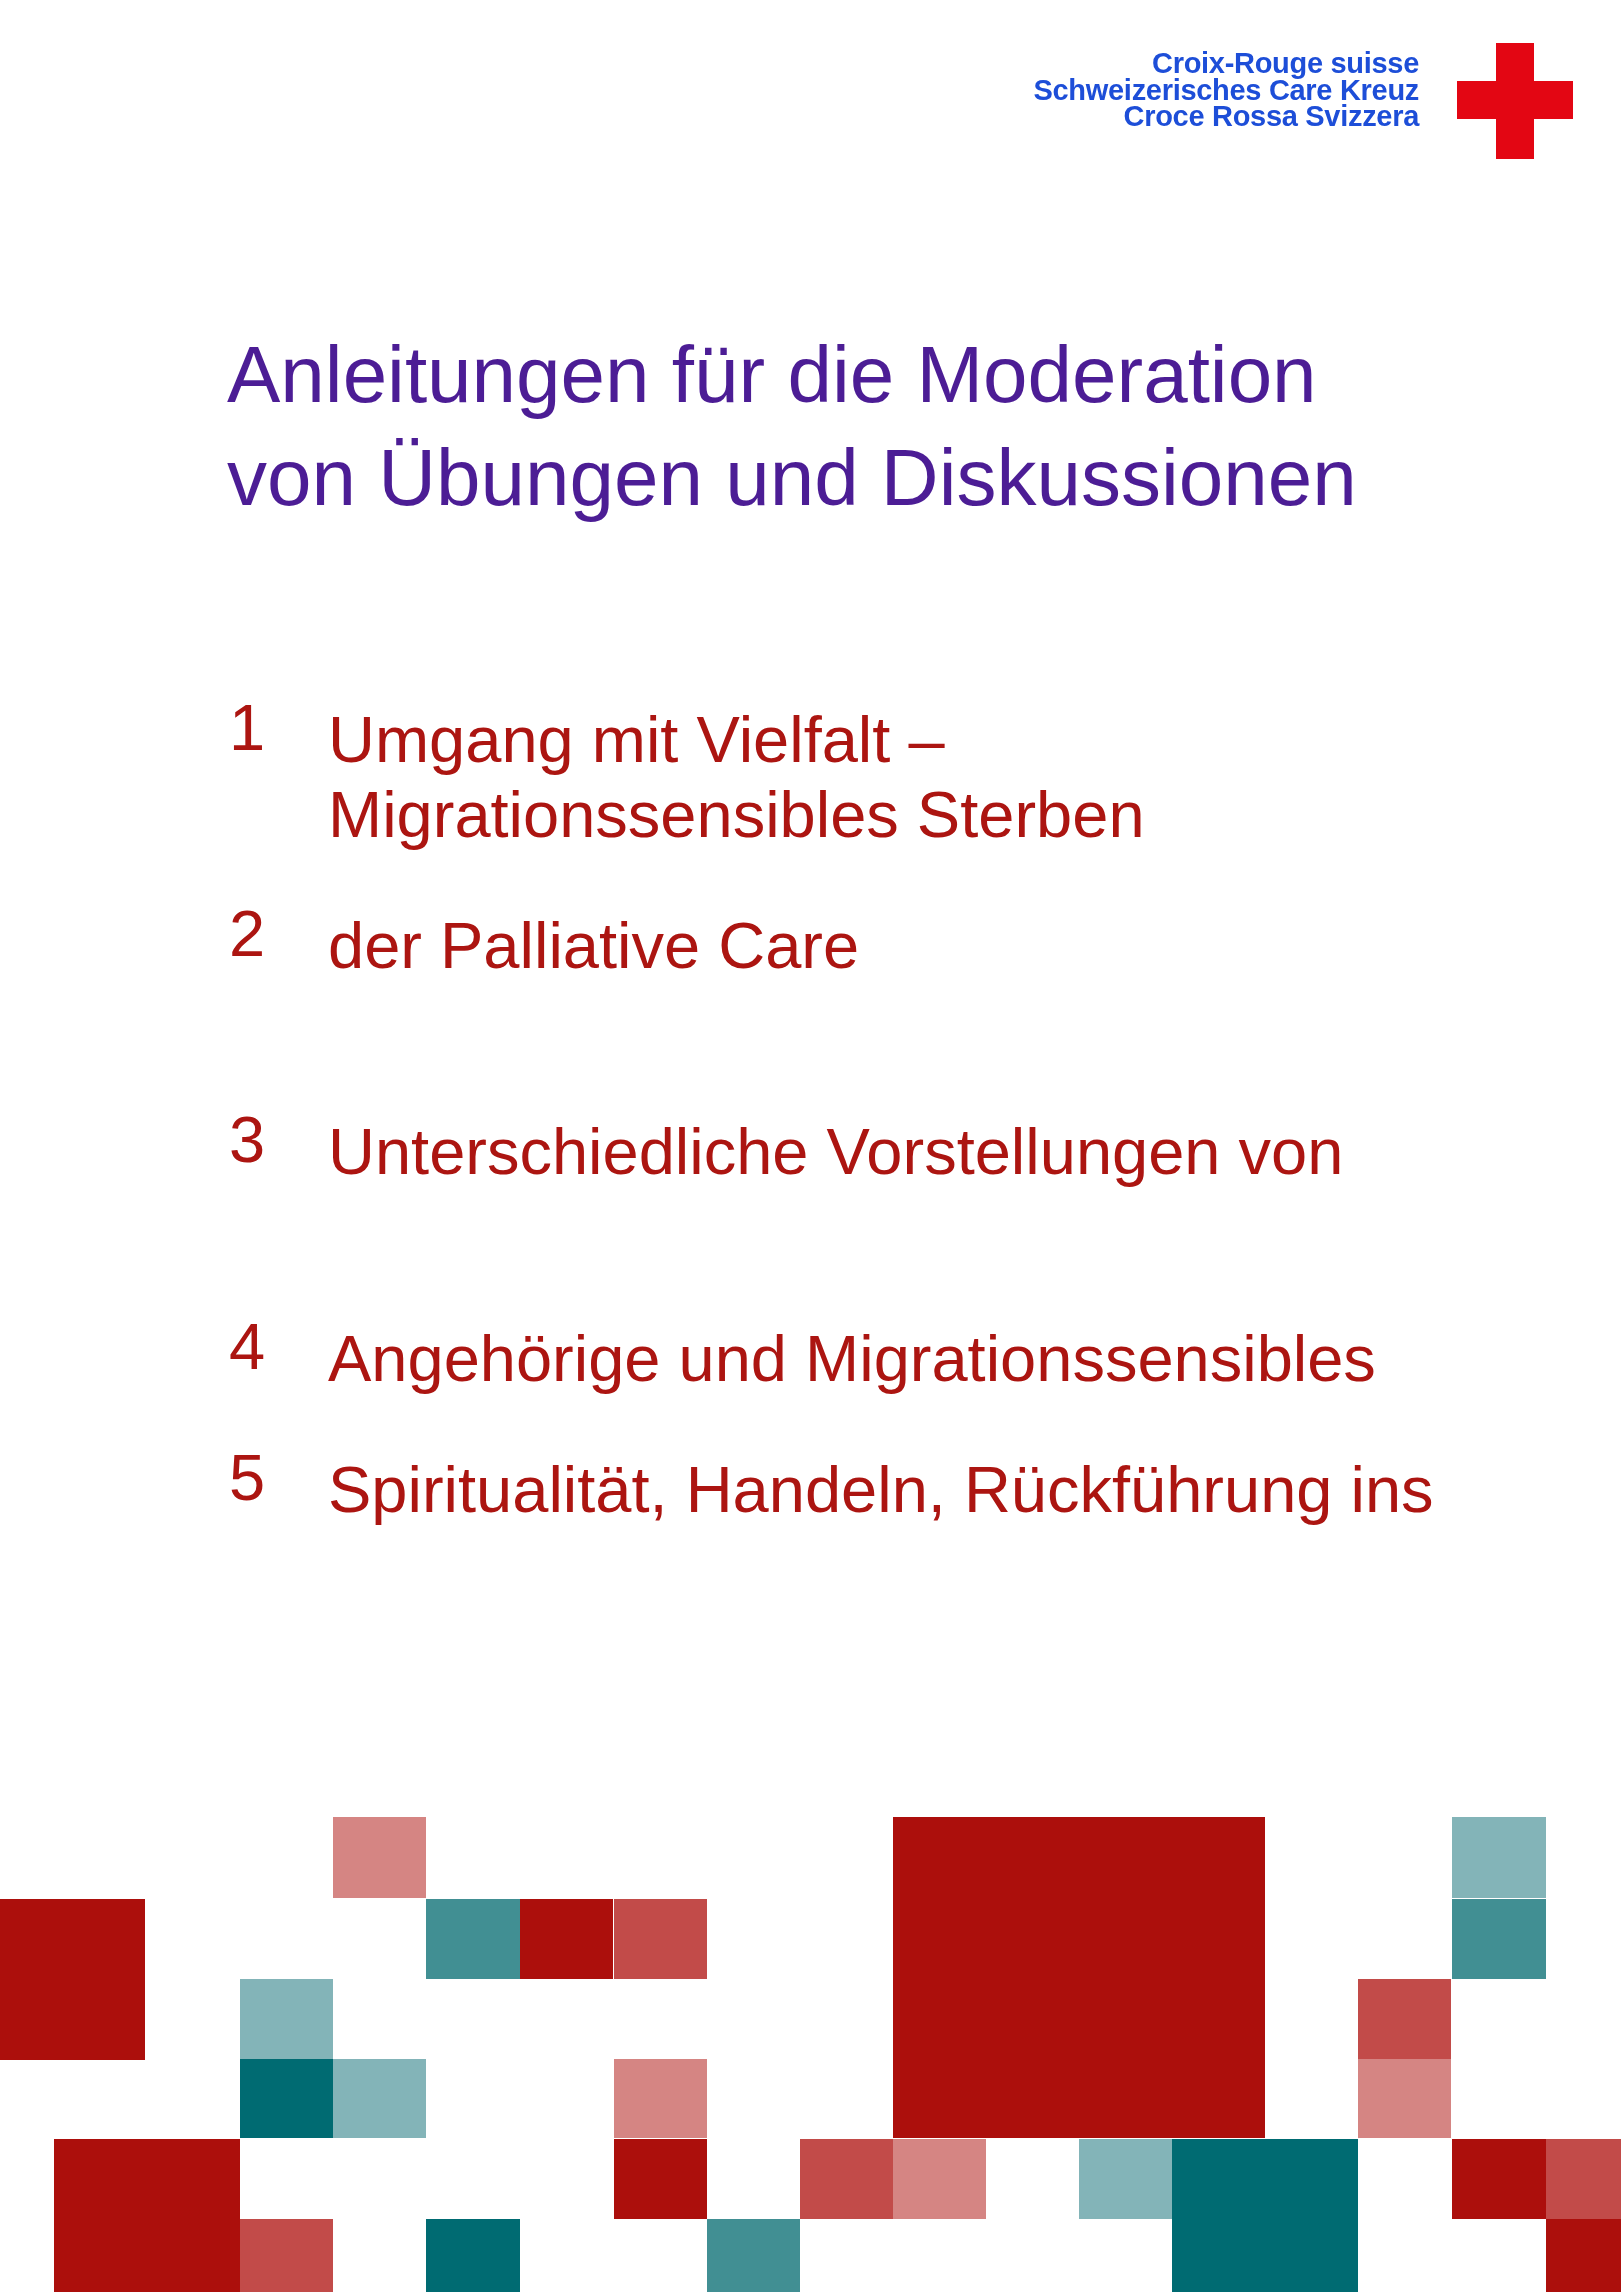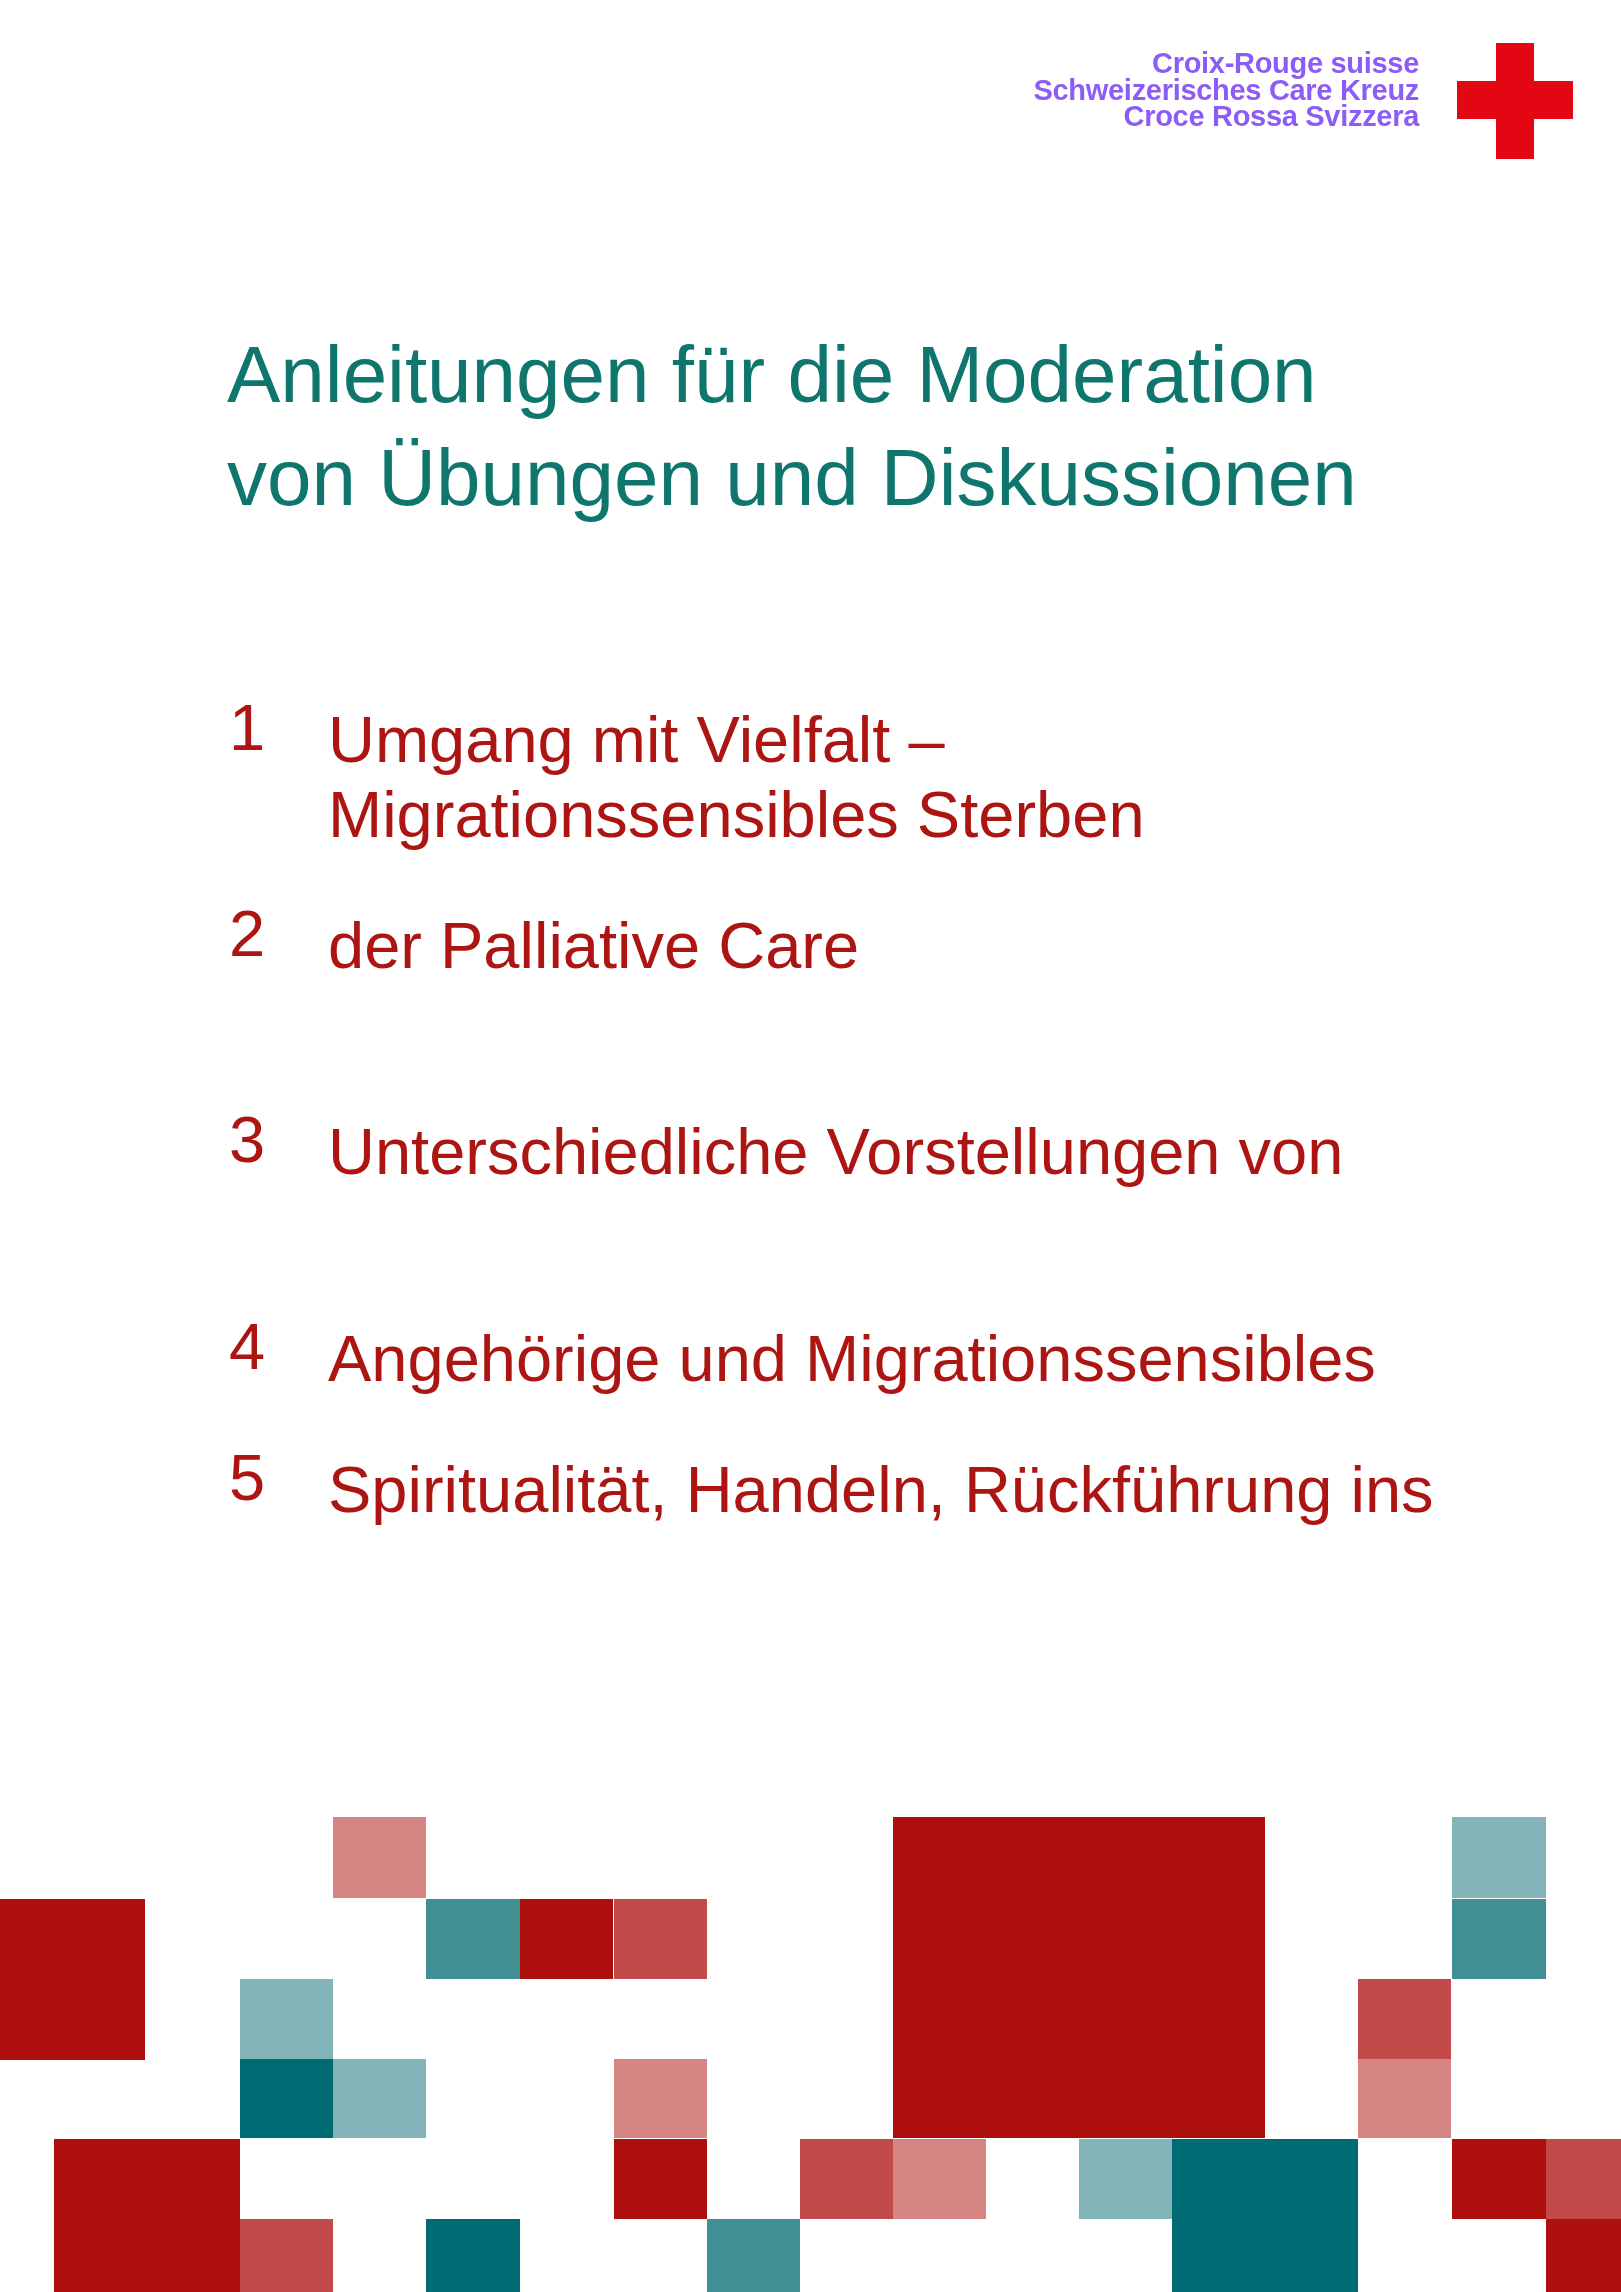--- a/index.html
+++ b/index.html
@@ -1,22 +1,22 @@
 <!DOCTYPE html>
 <html><head>
 <meta charset="utf-8">
 <style>
   html, body { margin:0; padding:0; }
   body { width:1621px; height:2293px; position:relative; background:#ffffff; overflow:hidden; font-family:"Liberation Sans", sans-serif; }
-  .logo-text { position:absolute; right:202px; top:50px; text-align:right; font-family:"Liberation Sans", sans-serif; font-weight:bold; font-size:29px; line-height:26.5px; color:#8b5cf6; letter-spacing:-0.3px; }
+  .logo-text { position:absolute; right:202px; top:50px; text-align:right; font-family:"Liberation Sans", sans-serif; font-weight:bold; font-size:29px; line-height:26.5px; color:#1d4ed8; letter-spacing:-0.3px; }
   .logo-text div { white-space:nowrap; }
   .cross { position:absolute; left:1457px; top:43px; width:116px; height:116px; }
   .cross .v { position:absolute; left:39px; top:0; width:38px; height:116px; background:#E30613; }
   .cross .h { position:absolute; left:0; top:38px; width:116px; height:38px; background:#E30613; }
-  .title { position:absolute; left:227px; top:323px; font-size:80px; line-height:103px; color:#0f766e; white-space:nowrap; }
+  .title { position:absolute; left:227px; top:323px; font-size:80px; line-height:103px; color:#4c1d95; white-space:nowrap; }
   .item { position:absolute; left:229px; font-size:65px; line-height:75px; color:#AC1511; white-space:nowrap; }
   .item .num { position:absolute; left:0; top:0; }
   .item .txt { position:absolute; left:99px; top:12px; }
   .tile { position:absolute; }
   .red { background:#AC0F0C; }
   .mred { background:#C24B49; }
   .pink { background:#D58583; }
   .dteal { background:#006B72; }
   .mteal { background:#418F93; }
   .lteal { background:#83B4B8; }

